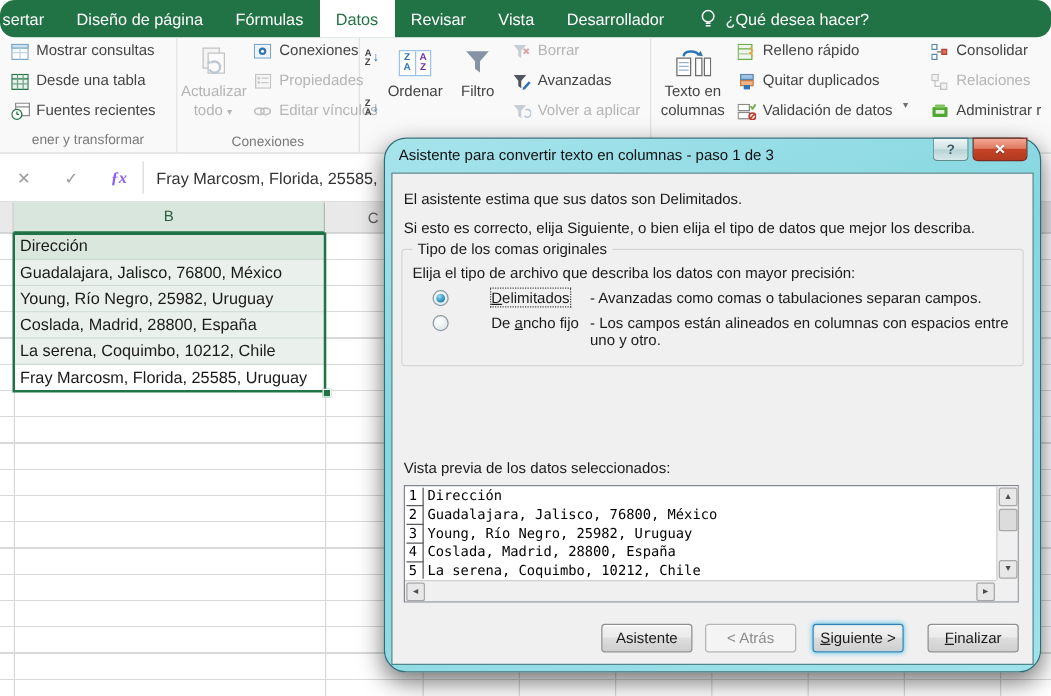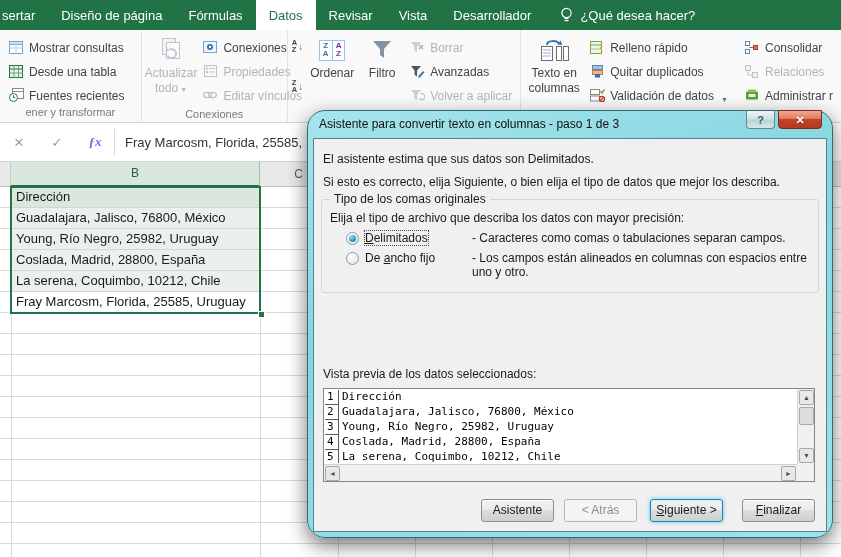--- a/index.html
+++ b/index.html
@@ -6,38 +6,38 @@
   html,body { background:#888; }
   .app {
     position: relative; width: 841px; height: 557px;
     font-family: "Liberation Sans", sans-serif;
     background: #fff; overflow: hidden;
   }
   
   .tabbar {
     position: absolute; top: 0; left: 0; right: 0; height: 30px;
     background: #217346; display: flex; align-items: stretch;
-    color: #fff; font-size: 13px;
+    color: #fff; font-size: 13px; border-radius: 12px;
   }
   .tab { display: flex; align-items: center; padding: 0 13px; cursor: default; white-space: nowrap; }
   .tab.partial { padding-left: 2px; }
   .tab.active { background: #ffffff; color: #217346; }
   .tellme { display: flex; align-items: center; gap: 7px; padding: 0 10px; margin-left: 6px; }
   .bulb-icon { width: 13px; height: 16px; }
   
   .ribbon {
     position: absolute; top: 30px; left: 0; right: 0; height: 93px;
     background: #f9f9f9; border-bottom: 1px solid #d4d4d4;
     display: flex; color: #444; font-size: 12px;
   }
   .rgroup { display: flex; flex-direction: column; border-right: 1px solid #e2e2e2; padding: 1px 3px 0 3px; }
   .rgroup-content { flex: 1; display: flex; align-items: flex-start; }
   .rgroup-label { height: 17px; text-align: center; font-size: 11px; color: #7a7a7a; line-height: 15px; white-space: nowrap; }
   .vstack { display: flex; flex-direction: column; justify-content: space-between; height: 74px; padding: 2px 2px; }
-  .sbtn { display: flex; align-items: flex-end; gap: 5px; height: 22px; white-space: nowrap; padding: 0 3px; }
+  .sbtn { display: flex; align-items: flex-start; gap: 5px; height: 22px; white-space: nowrap; padding: 0 3px; }
   .sbtn.disabled { color: #b4b4b4; }
   .bigbtn { width: 58px; display: flex; flex-direction: column; align-items: center; text-align: center; padding-top: 4px; height: 76px; }
   .bigbtn .bicon { height: 30px; display: flex; align-items: center; justify-content: center; }
   .bigbtn .lbl { line-height: 13px; margin-top: 2px; }
   .bigbtn.disabled { color: #b4b4b4; }
   .dd { font-size: 7px; color: inherit; margin-left: 2px; }
   .minisort { display: flex; flex-direction: column; justify-content: space-between; height: 70px; padding: 4px 1px; }
   .msort { display: flex; align-items: center; height: 22px; gap: 1px; }
   .az { display: flex; flex-direction: column; font-size: 7.5px; font-weight: bold; color: #444; line-height: 7px; }
   .azarrow { color: #2e75b5; font-size: 10px; }
@@ -85,21 +85,21 @@
   .dlg-body { position: absolute; left: 5px; right: 5px; top: 27px; bottom: 5px; background: #f0f0f0; border: 1px solid #4f868e; }
   .intro1 { position: absolute; top: 13px; left: 9px; }
   .intro2 { position: absolute; top: 36px; left: 9px; }
   .gbox { position: absolute; top: 60px; left: 7px; right: 7px; height: 94px; border: 1px solid #d5d5d5; border-radius: 3px; }
   .gbox-title { position: absolute; top: -8px; left: 8px; background: #f0f0f0; padding: 0 4px; }
   .gbox-inner { position: absolute; inset: 0; padding: 11px 8px 0 8px; }
   .radio-row { display: flex; margin-top: 6px; }
   .radio-cell { width: 142px; display: flex; align-items: flex-start; padding-left: 16px; gap: 6px; }
   .radio { width: 13px; height: 13px; border-radius: 50%; background: radial-gradient(circle at 35% 30%, #ffffff, #e9eef1 60%, #d4dde2); border: 1px solid #8a9aa5; position: relative; flex: none; margin-top: 1px; }
   .radio.checked::after { content: ""; position: absolute; left: 2px; top: 2px; width: 7px; height: 7px; border-radius: 50%; background: radial-gradient(circle at 35% 30%, #9adcf0, #2f93bd 60%, #1c6e93); }
-  .rlabel { white-space: nowrap; }
+  .rlabel { white-space: nowrap; margin-left: 28px; }
   .rlabel.focused { outline: 1px dotted #4a4a4a; }
   .radio-desc { flex: 1; max-width: 356px; }
   .preview-label { position: absolute; top: 228px; left: 9px; }
   .pbox { position: absolute; top: 249px; left: 9px; width: 492px; height: 94px; border: 1px solid #828790; background: #fff; }
   .prows { position: absolute; inset: 1px 18px 18px 1px; overflow: hidden; font-family: "DejaVu Sans Mono", monospace; font-size: 11px; line-height: 14px; color: #000; }
   .prow { display: flex; }
   .pnum { flex: none; width: 14px; border-right: 1px solid #5b5b5b; border-bottom: 1px solid #5b5b5b; padding-left: 2px; }
   .ptext { padding-left: 3px; white-space: pre; }
   .vsb { position: absolute; top: 0; right: 0; bottom: 17px; width: 17px; background: #f0f0f0; border-left: 1px solid #d0d0d0; }
   .hsb { position: absolute; left: 0; right: 17px; bottom: 0; height: 17px; background: #f0f0f0; border-top: 1px solid #d0d0d0; }
@@ -454,21 +454,21 @@
       <div class="gbox">
         <div class="gbox-title">Tipo de los comas originales</div>
         <div class="gbox-inner">
           <div>Elija el tipo de archivo que describa los datos con mayor precisión:</div>
 
           <div class="radio-row">
             <div class="radio-cell">
               <span class="radio checked"></span>
               <span class="rlabel focused"><u>D</u><span>elimitados</span></span>
             </div>
-            <div class="radio-desc">- Caracteres como comas o tabulaciones separan campos.</div>
+            <div class="radio-desc">- Avanzadas como comas o tabulaciones separan campos.</div>
           </div>
 
           <div class="radio-row">
             <div class="radio-cell">
               <span class="radio"></span>
               <span class="rlabel"><span>De </span><u>a</u><span>ncho fijo</span></span>
             </div>
             <div class="radio-desc">- Los campos están alineados en columnas con espacios entre uno y otro.</div>
           </div>
         </div>

